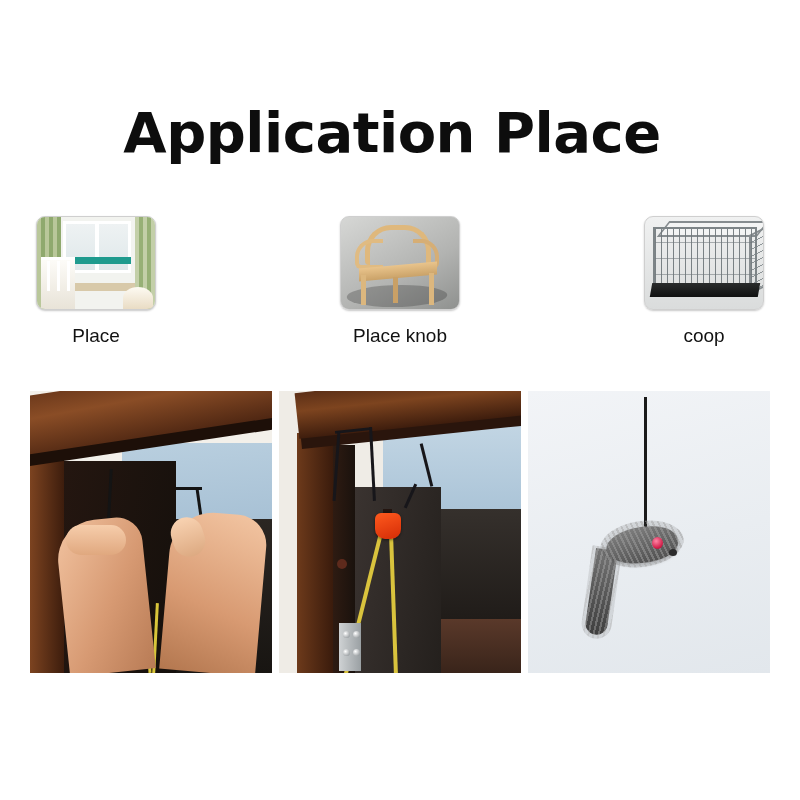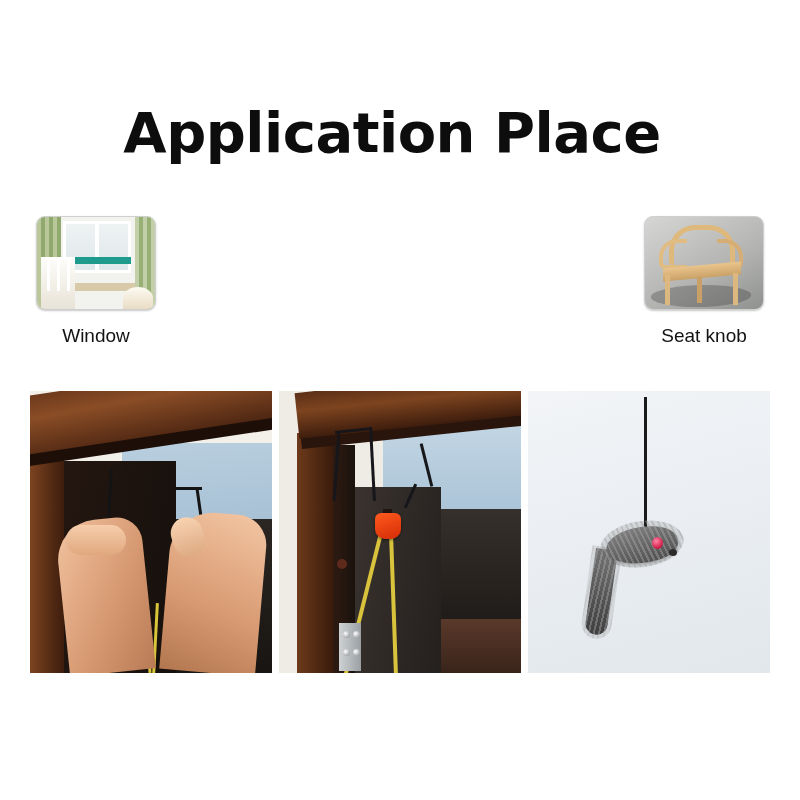--- a/index.html
+++ b/index.html
@@ -469,37 +469,46 @@
       <div class="teal-bar"></div>
       <div class="sill"></div>
       <div class="curtain-l"></div>
       <div class="curtain-r"></div>
       <div class="crib"></div>
       <div class="crib-bar" style="left:10px;"></div>
       <div class="crib-bar" style="left:20px;"></div>
       <div class="crib-bar" style="left:30px;"></div>
       <div class="blanket"></div>
     </div>
-    <div class="thumb-label">Window</div>
+    <div class="thumb-label">Place</div>
   </div>
 
   <div class="thumb-cell">
     <div class="thumb-frame tb-chair">
       <div class="shadow"></div>
       <div class="back"></div>
       <div class="arm-l"></div>
       <div class="arm-r"></div>
       <div class="seat"></div>
       <div class="leg lg1"></div>
       <div class="leg lg2"></div>
       <div class="leg lg3"></div>
     </div>
-    <div class="thumb-label">Seat knob</div>
+    <div class="thumb-label">Place knob</div>
   </div>
 
+  <div class="thumb-cell">
+    <div class="thumb-frame tb-coop">
+      <div class="cage-top"></div>
+      <div class="cage-side"></div>
+      <div class="cage"></div>
+      <div class="tray"></div>
+    </div>
+    <div class="thumb-label">coop</div>
+  </div>
 
 </div>
 
 <div class="photo-row">
 
   <div class="photo p1">
     <div class="wall"></div>
     <div class="sky"></div>
     <div class="panel-right"></div>
     <div class="door-dark"></div>

